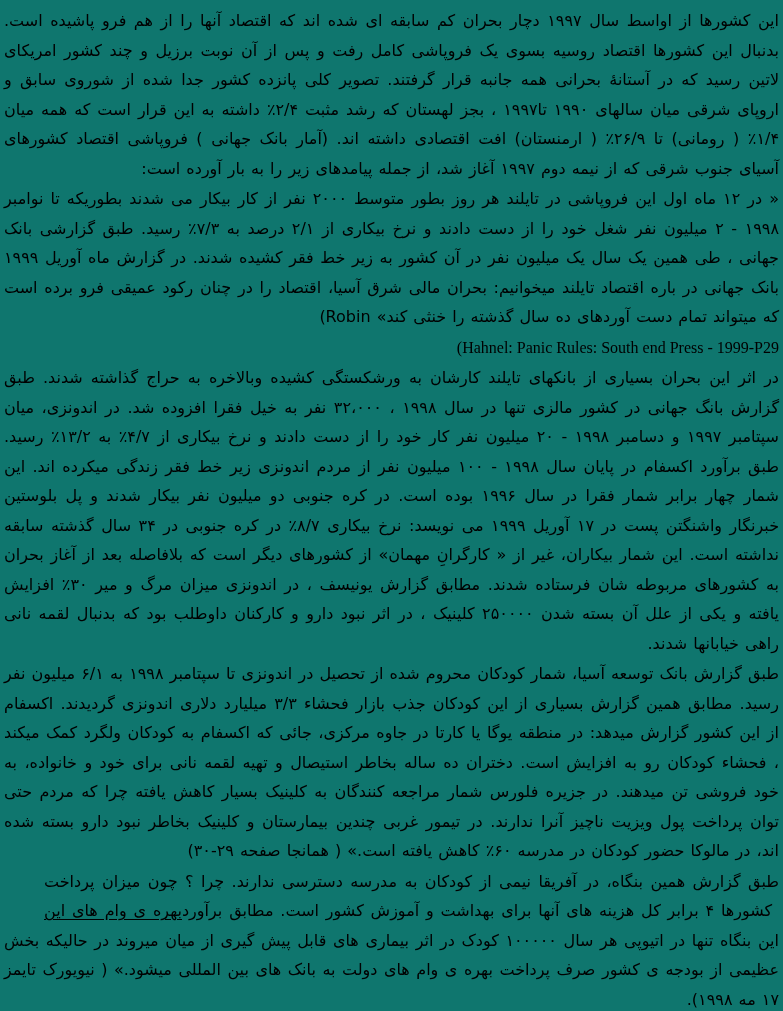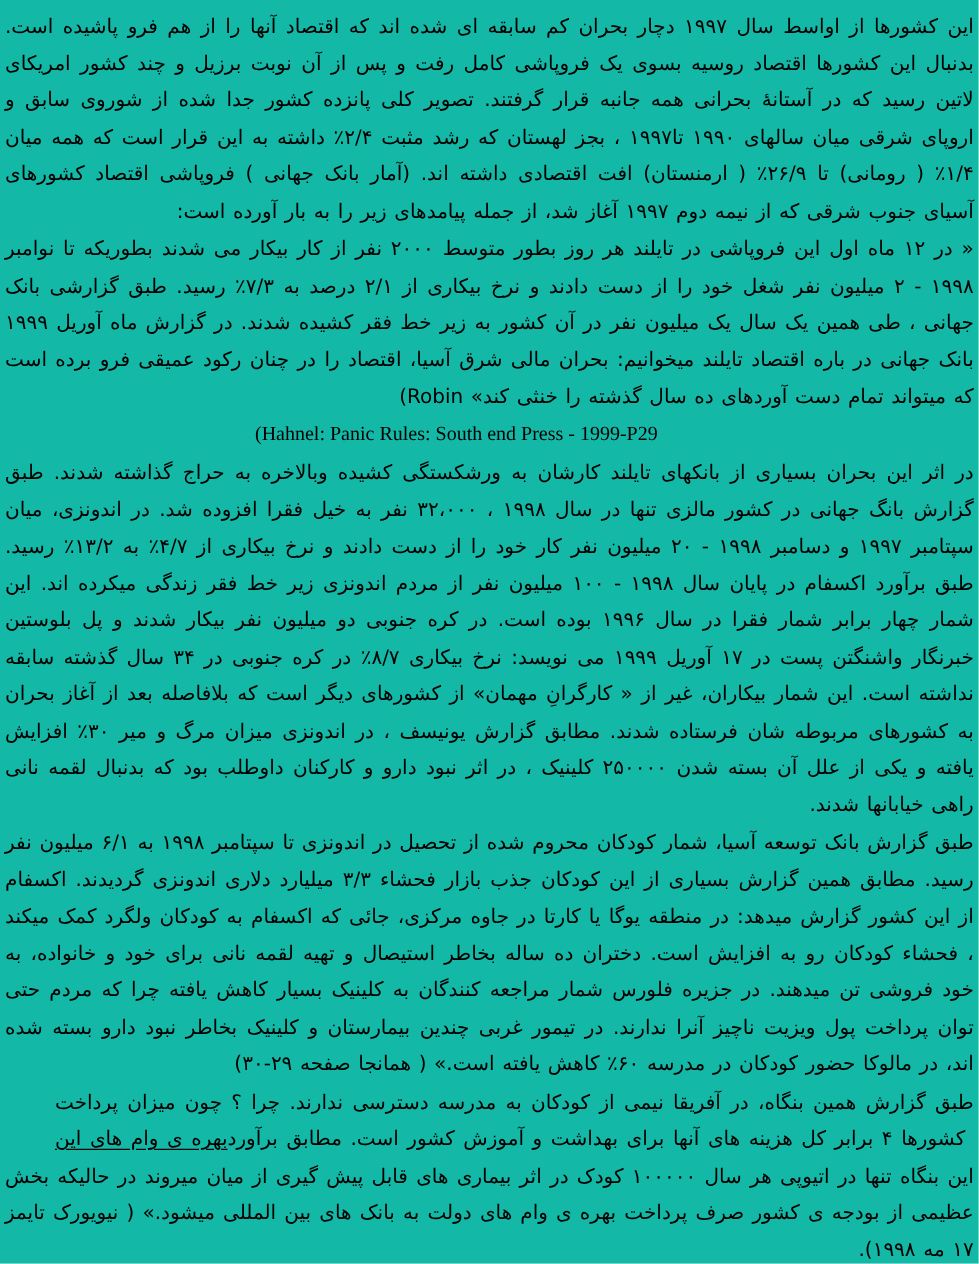--- a/index.html
+++ b/index.html
@@ -4,21 +4,21 @@
 <style>
   html, body {
     margin: 0;
     padding: 0;
     background: #ffffff;
   }
   .page {
     width: 783px;
     height: 1011px;
     box-sizing: border-box;
-    background: #14b8a6;
+    background: #0f766e;
     color: #000000;
     padding: 6px 4px 0 4px;
     overflow: hidden;
     font-family: "DejaVu Sans", sans-serif;
   }
   .para {
     direction: rtl;
     unicode-bidi: plaintext;
     text-align: justify;
     text-align-last: right;
@@ -29,21 +29,21 @@
   }
   .para .seg { unicode-bidi: isolate; margin-left: 40px; }
   .underlined {
     text-decoration: underline;
     text-underline-offset: 3px;
   }
   .citation {
     direction: ltr;
     font-size: 16px;
     line-height: 29.5px;
-    text-align: left;
+    text-align: right;
     padding-left: 200px;
     margin: 0 0 1px 0;
     font-family: "Liberation Serif", "DejaVu Serif", serif;
   }
 </style>
 </head>
 <body>
 
 <div class="page">
 

